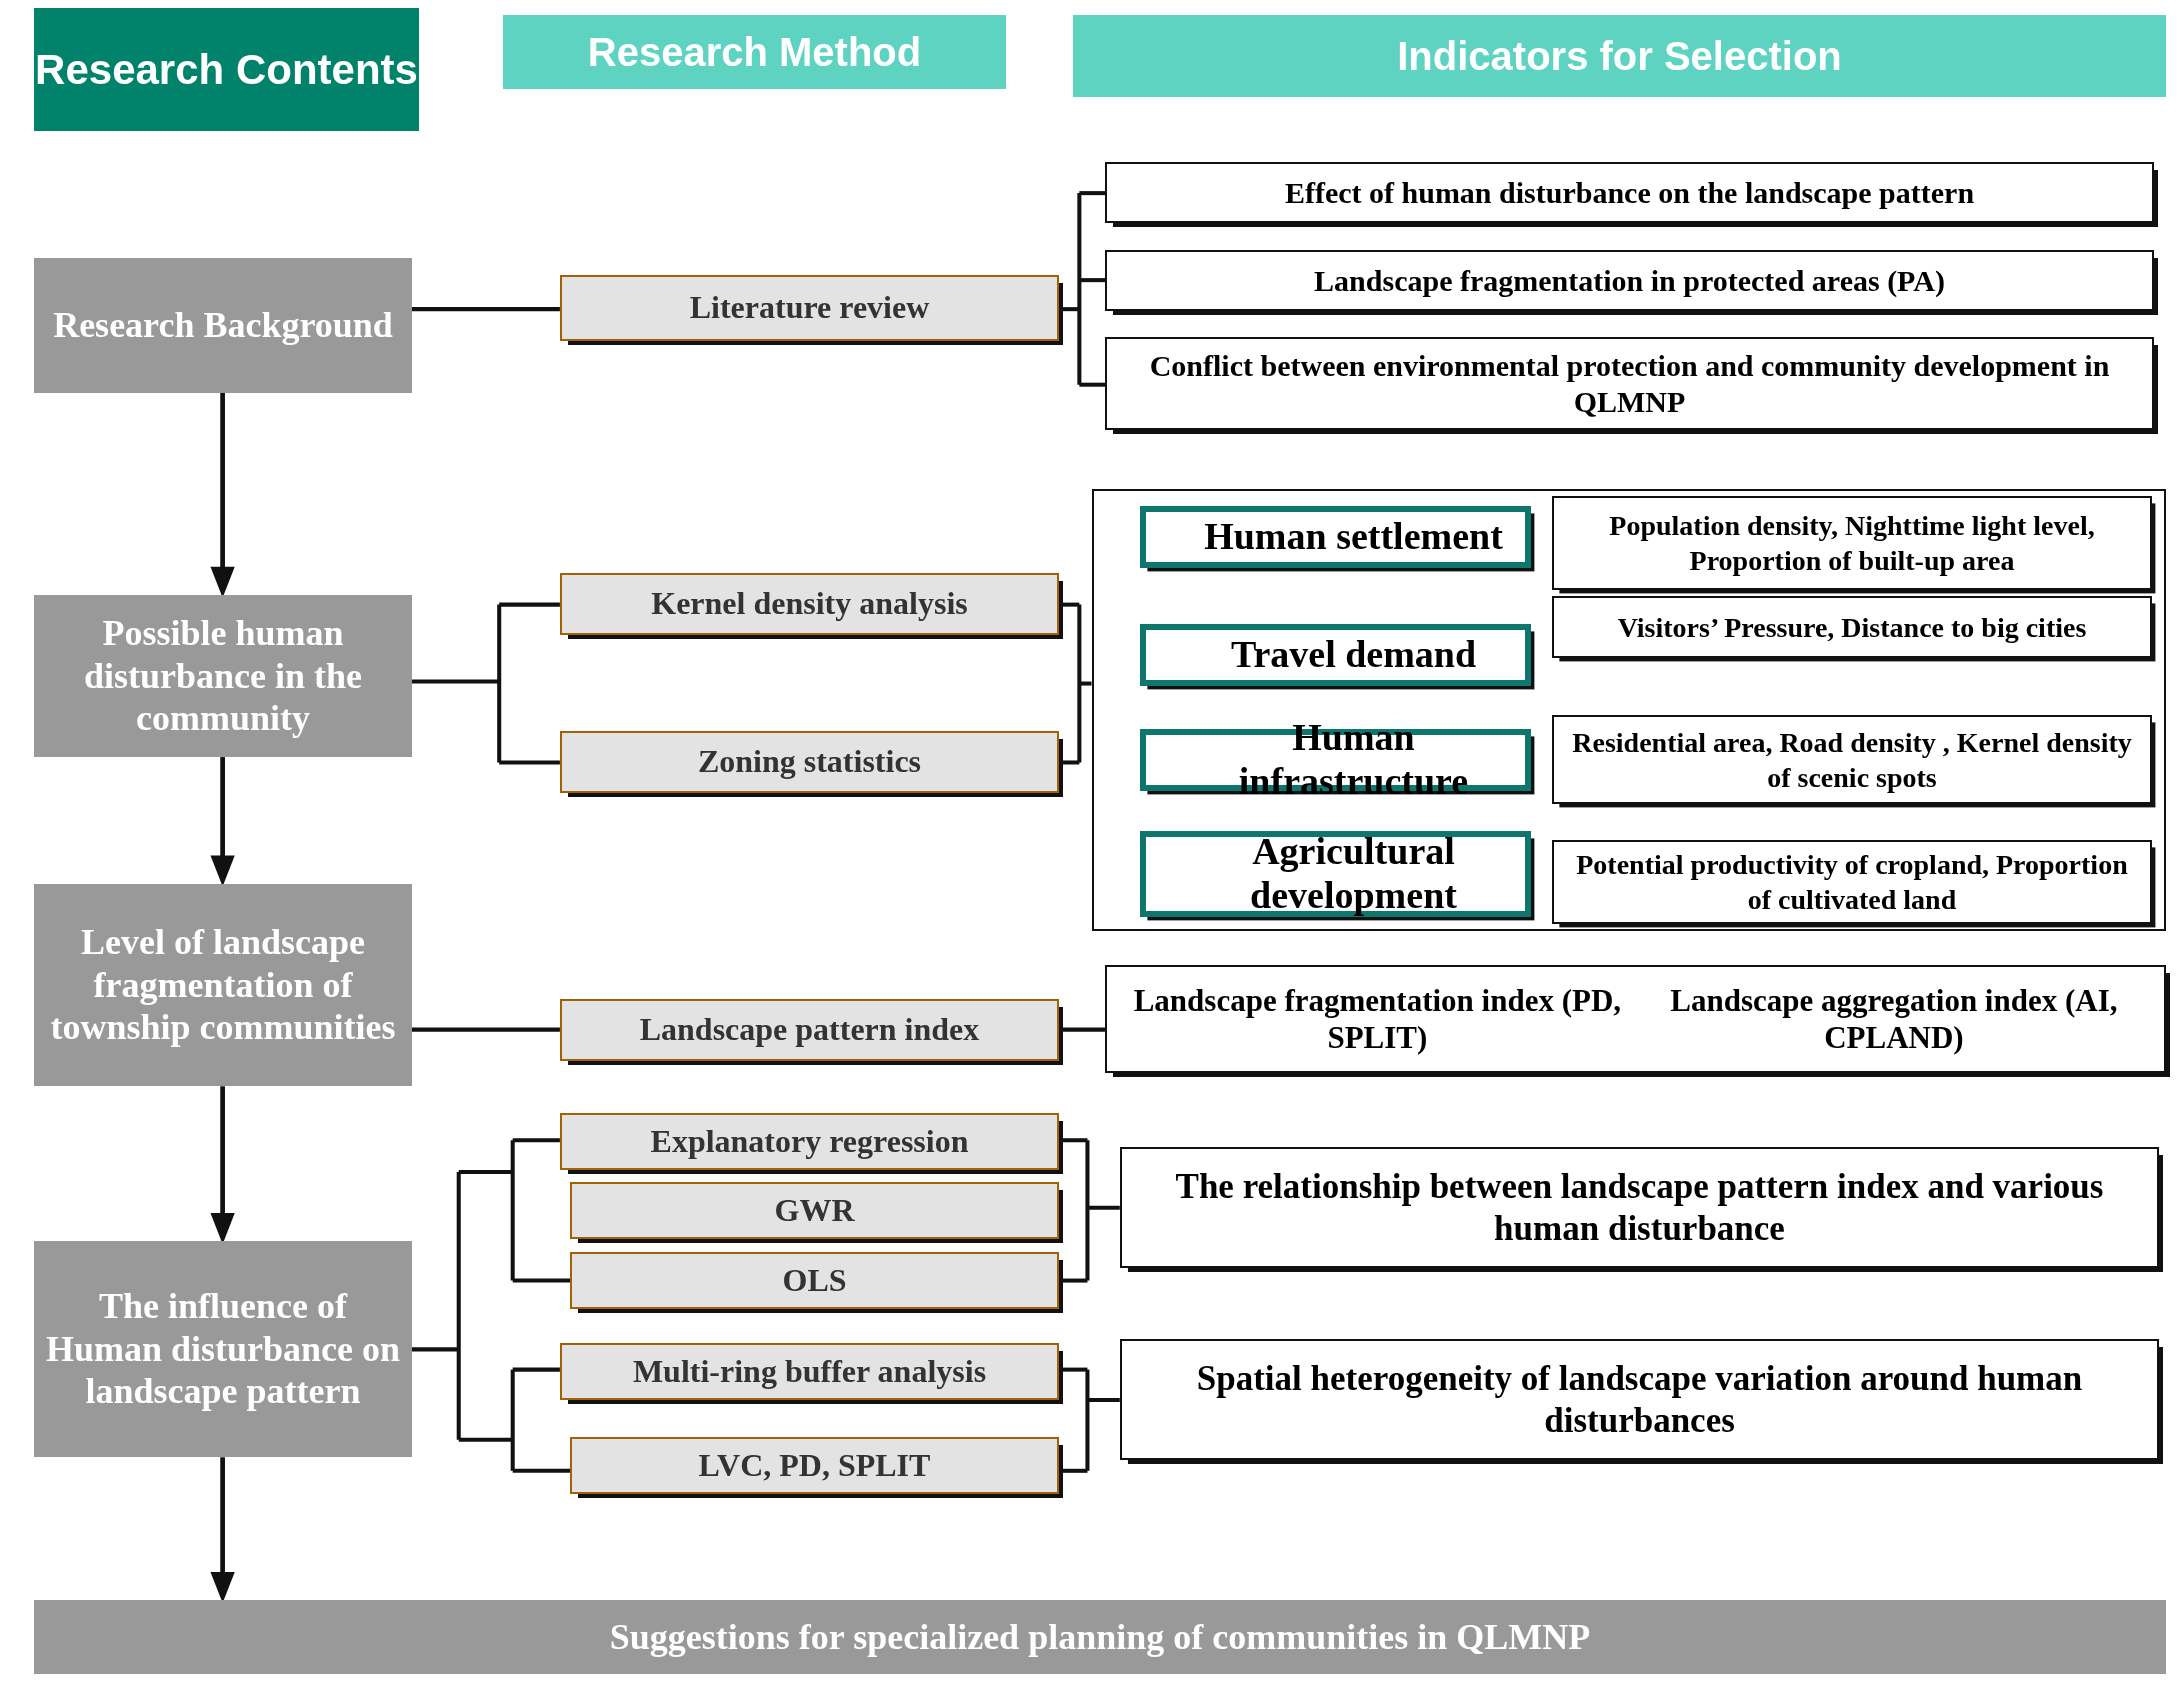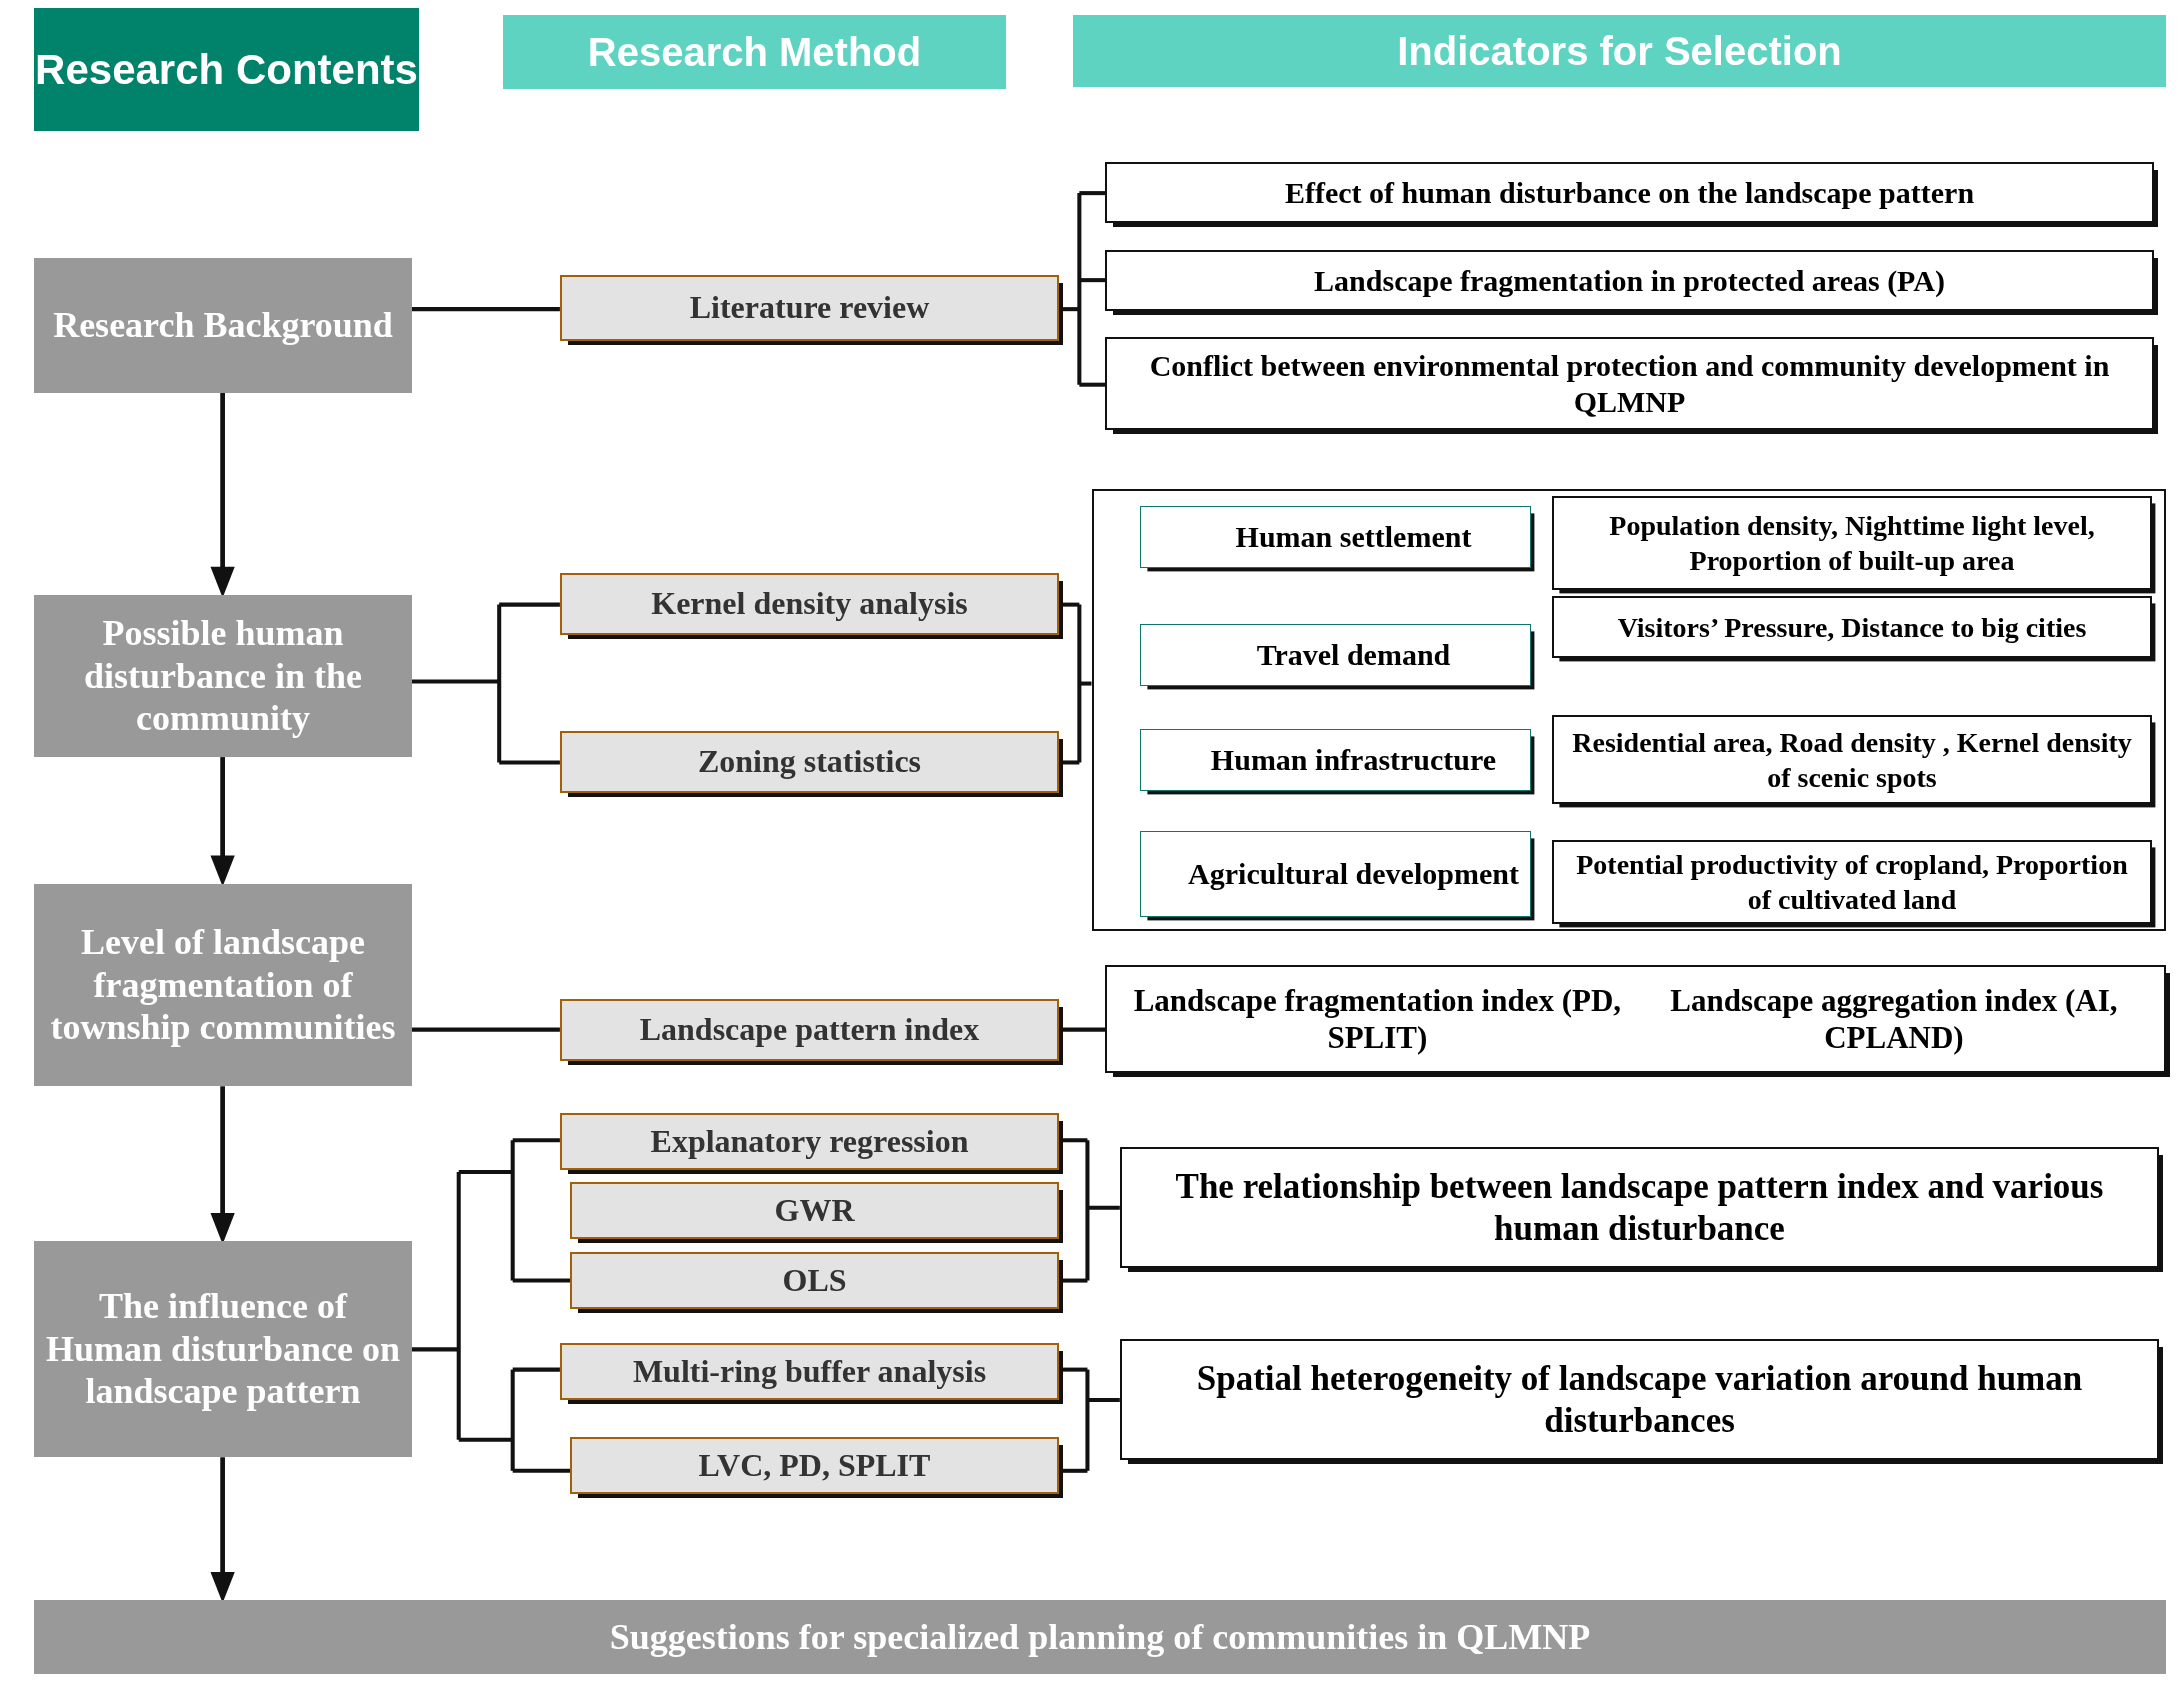--- a/index.html
+++ b/index.html
@@ -23,21 +23,21 @@
   }
   #hdr-contents {
     left: 34px; top: 8px; width: 385px; height: 123px;
     background: #00836a; font-size: 42px;
   }
   #hdr-method {
     left: 503px; top: 15px; width: 503px; height: 74px;
     background: #5ed3c1; font-size: 40px;
   }
   #hdr-indicators {
-    left: 1073px; top: 15px; width: 1093px; height: 72px;
+    left: 1073px; top: 15px; width: 1093px; height: 82px;
     background: #5ed3c1; font-size: 40px;
   }
 
   
   .content-box {
     position: absolute;
     background: #999999;
     color: #ffffff;
     font-weight: bold;
     display: flex; align-items: center; justify-content: center;
@@ -103,26 +103,26 @@
   
   #ind-container-2 {
     position: absolute;
     left: 1092px; top: 489px; width: 1074px; height: 442px;
     border: 2.7px solid #111111;
     background: #ffffff;
   }
   .cat-box {
     position: absolute;
     background: #ffffff;
-    border: 1px solid #0f766e;
+    border: 6px solid #0f766e;
     box-shadow: 5.4px 5.4px 0 -2px #111111;
     font-weight: bold;
     display: flex; align-items: center; justify-content: center;
     text-align: center;
-    font-size: 30px; line-height: 1.15; padding-left: 36px;
+    font-size: 38px; line-height: 1.15; padding-left: 36px;
   }
   .val-box {
     position: absolute;
     background: #ffffff;
     border: 2px solid #111111;
     box-shadow: 5.4px 5.4px 0 -2px #111111;
     font-weight: bold;
     display: flex; align-items: center; justify-content: center;
     text-align: center;
     font-size: 28px; line-height: 1.25;

